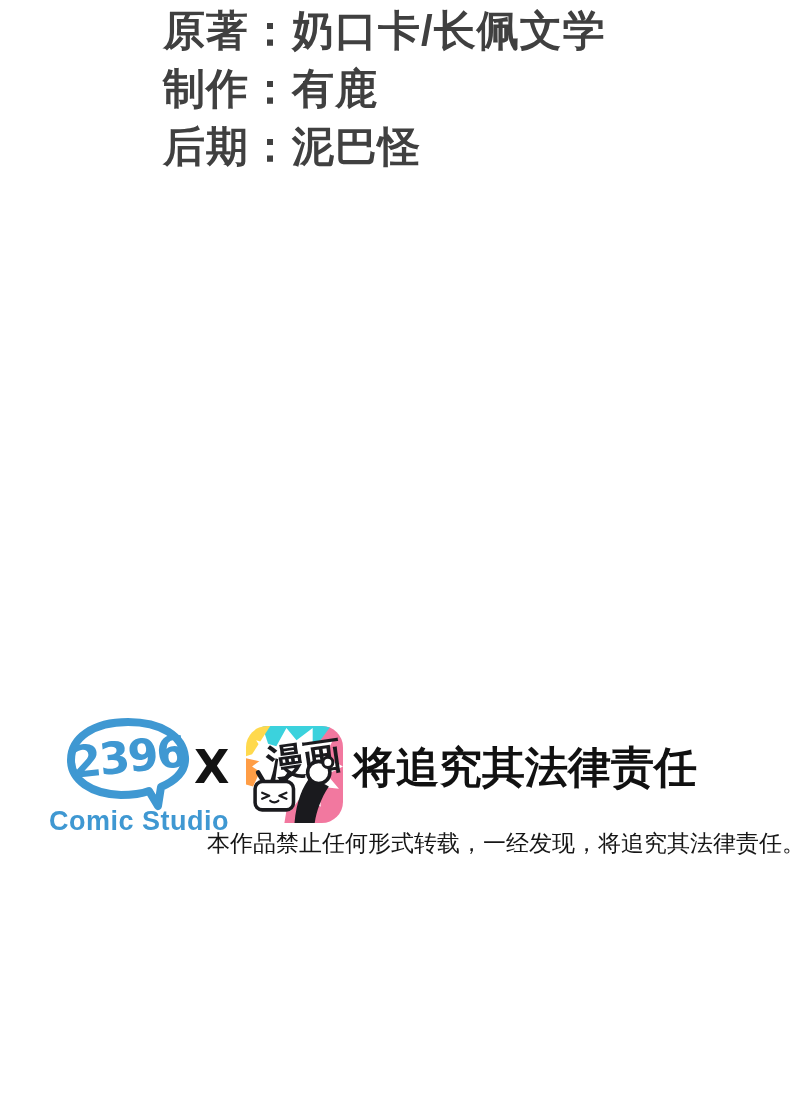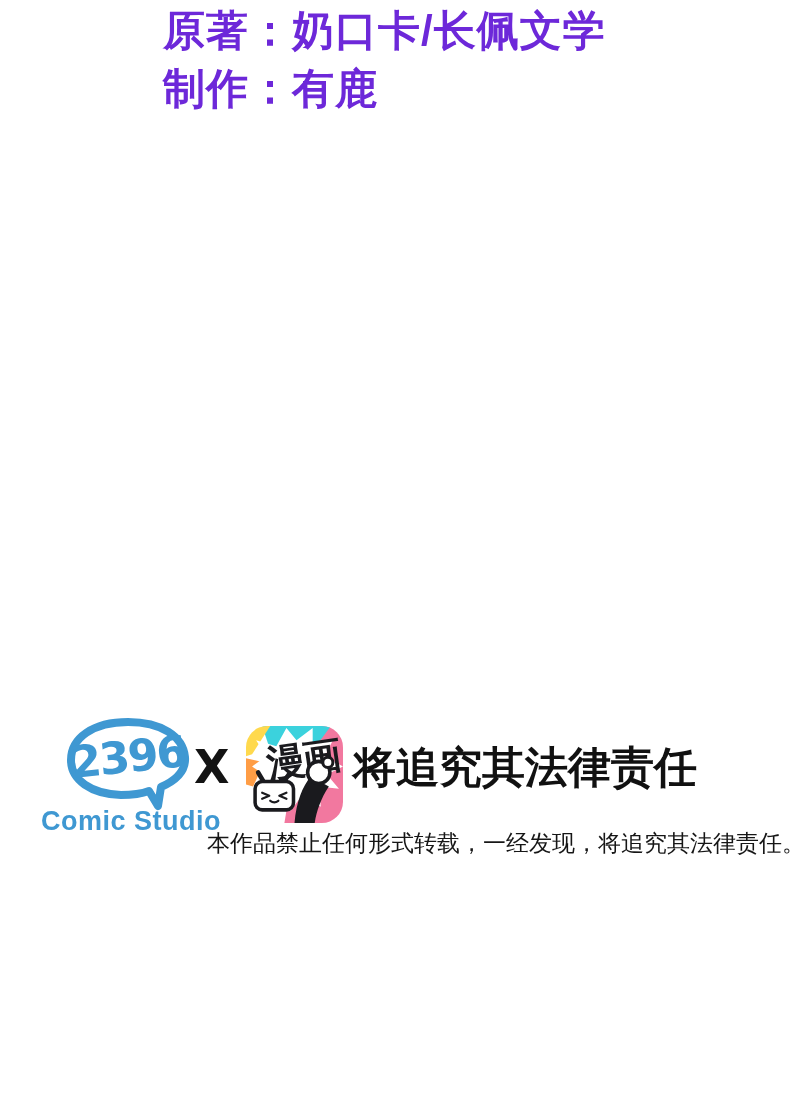--- a/index.html
+++ b/index.html
@@ -17,40 +17,40 @@
   .page {
     position: absolute;
     inset: 0;
     background: #ffffff;
   }
   
   .credits {
     position: absolute;
     left: 163px;
     top: 2px;
-    color: #6d28d9;
+    color: #404040;
   }
   .credit-line {
     font-size: 42px;
     line-height: 58px;
     font-weight: 700;
     letter-spacing: 1px;
     white-space: pre;
   }
   
   .studio-logo {
     position: absolute;
     left: 55px;
     top: 712px;
     width: 146px;
     height: 130px;
   }
   .studio-name {
     position: absolute;
-    left: 36px;
+    left: 44px;
     top: 806px;
     width: 190px;
     text-align: center;
     font-size: 27px;
     font-weight: 600;
     color: #3f98d2;
     letter-spacing: 0.5px;
   }
   .collab-x {
     position: absolute;
@@ -92,20 +92,21 @@
   }
 </style>
 </head>
 <body>
 
 <div class="page">
 
   <div class="credits">
     <div class="credit-line"><span>原著</span><span>：</span><span>奶口卡/长佩文学</span></div>
     <div class="credit-line"><span>制作</span><span>：</span><span>有鹿</span></div>
+    <div class="credit-line"><span>后期</span><span>：</span><span>泥巴怪</span></div>
   </div>
 
   <svg class="studio-logo" viewBox="0 0 146 130" xmlns="http://www.w3.org/2000/svg">
     <path d="M73,10 C38,10 16,26 16,48 C16,68 36,82 66,83 C76,83 86,82 94,79 L103,94 L106,75 C122,68 131,58 130,45 C128,24 106,10 73,10 Z" fill="none" stroke="#3f98d2" stroke-width="8" stroke-linejoin="round" stroke-linecap="round"></path>
     <text x="73" y="60" text-anchor="middle" font-size="44" font-weight="bold" font-family="DejaVu Sans, sans-serif" fill="#3f98d2" letter-spacing="-2" transform="rotate(-6 73 46)">2396</text>
   </svg>
   <div class="studio-name">Comic Studio</div>
 
   <div class="collab-x">X</div>
 

